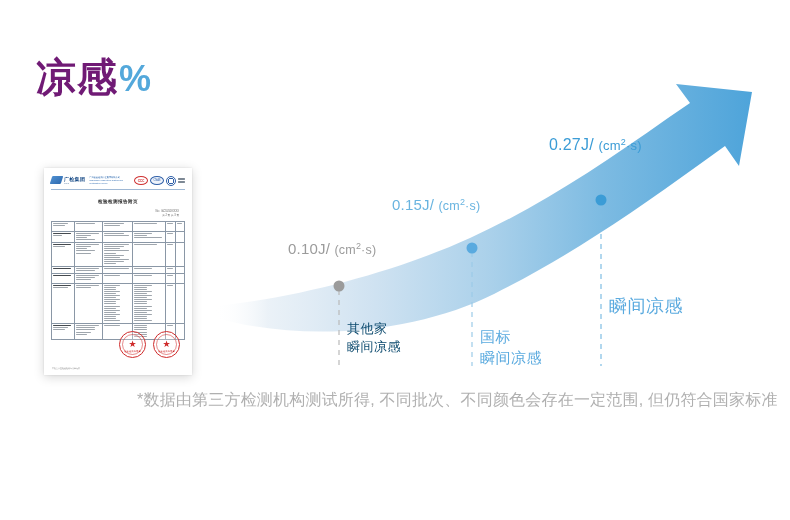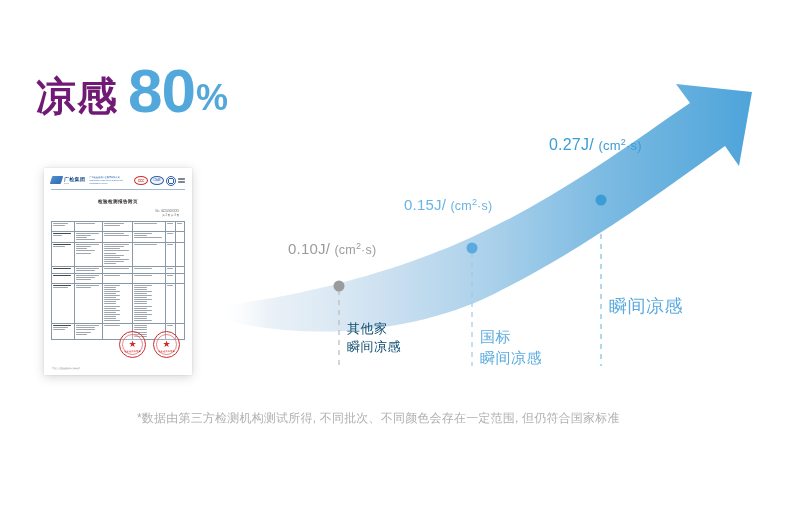--- a/index.html
+++ b/index.html
@@ -211,50 +211,49 @@
 
   .value-label {
     position: absolute;
     font-size: 15px;
     white-space: nowrap;
     letter-spacing: 0.2px;
   }
   .value-label sup { font-size: 9px; vertical-align: super; }
   .value-label .unit { font-size: 12.5px; }
   .vl-1 { left: 288px; top: 240px; color: #9b9b9b; }
-  .vl-2 { left: 404px; top: 196px; color: #69b4e0; }
+  .vl-2 { left: 392px; top: 196px; color: #69b4e0; }
   .vl-3 { left: 549px; top: 136px; color: #3b9cd6; font-size: 16px; }
   .vl-3 .unit { font-size: 13px; }
 
   .cat-label {
     position: absolute;
     white-space: pre-line;
     line-height: 1.38;
     letter-spacing: 0.5px;
   }
   .cl-1 { left: 347px; top: 320px; color: #0c4a6e; font-size: 13px; }
   .cl-2 { left: 480px; top: 296px; color: #5aaadf; font-size: 15px; margin-top: 31px; }
   .cl-3 { left: 609px; top: 294px; color: #5aaadf; font-size: 18px; }
 
   .footnote {
     position: absolute;
     left: 137px;
-    top: 410px;
-    font-size: 12px;
+    top: 390px;
+    font-size: 16px;
     color: #b0b0b0;
     letter-spacing: 0.2px;
     white-space: nowrap;
   }
 </style>
 </head>
 <body>
 
 <div class="headline">
   <div class="headline-cn"><span>凉感</span><br></div>
-  <div class="headline-num">80</div>
   <div class="headline-pct">%</div>
 </div>
 
 <div class="doc-card">
   <div class="doc-inner">
 
     <div class="doc-header">
       <div class="doc-logo-group">
         <div class="doc-logo-mark"></div>
         <div>

